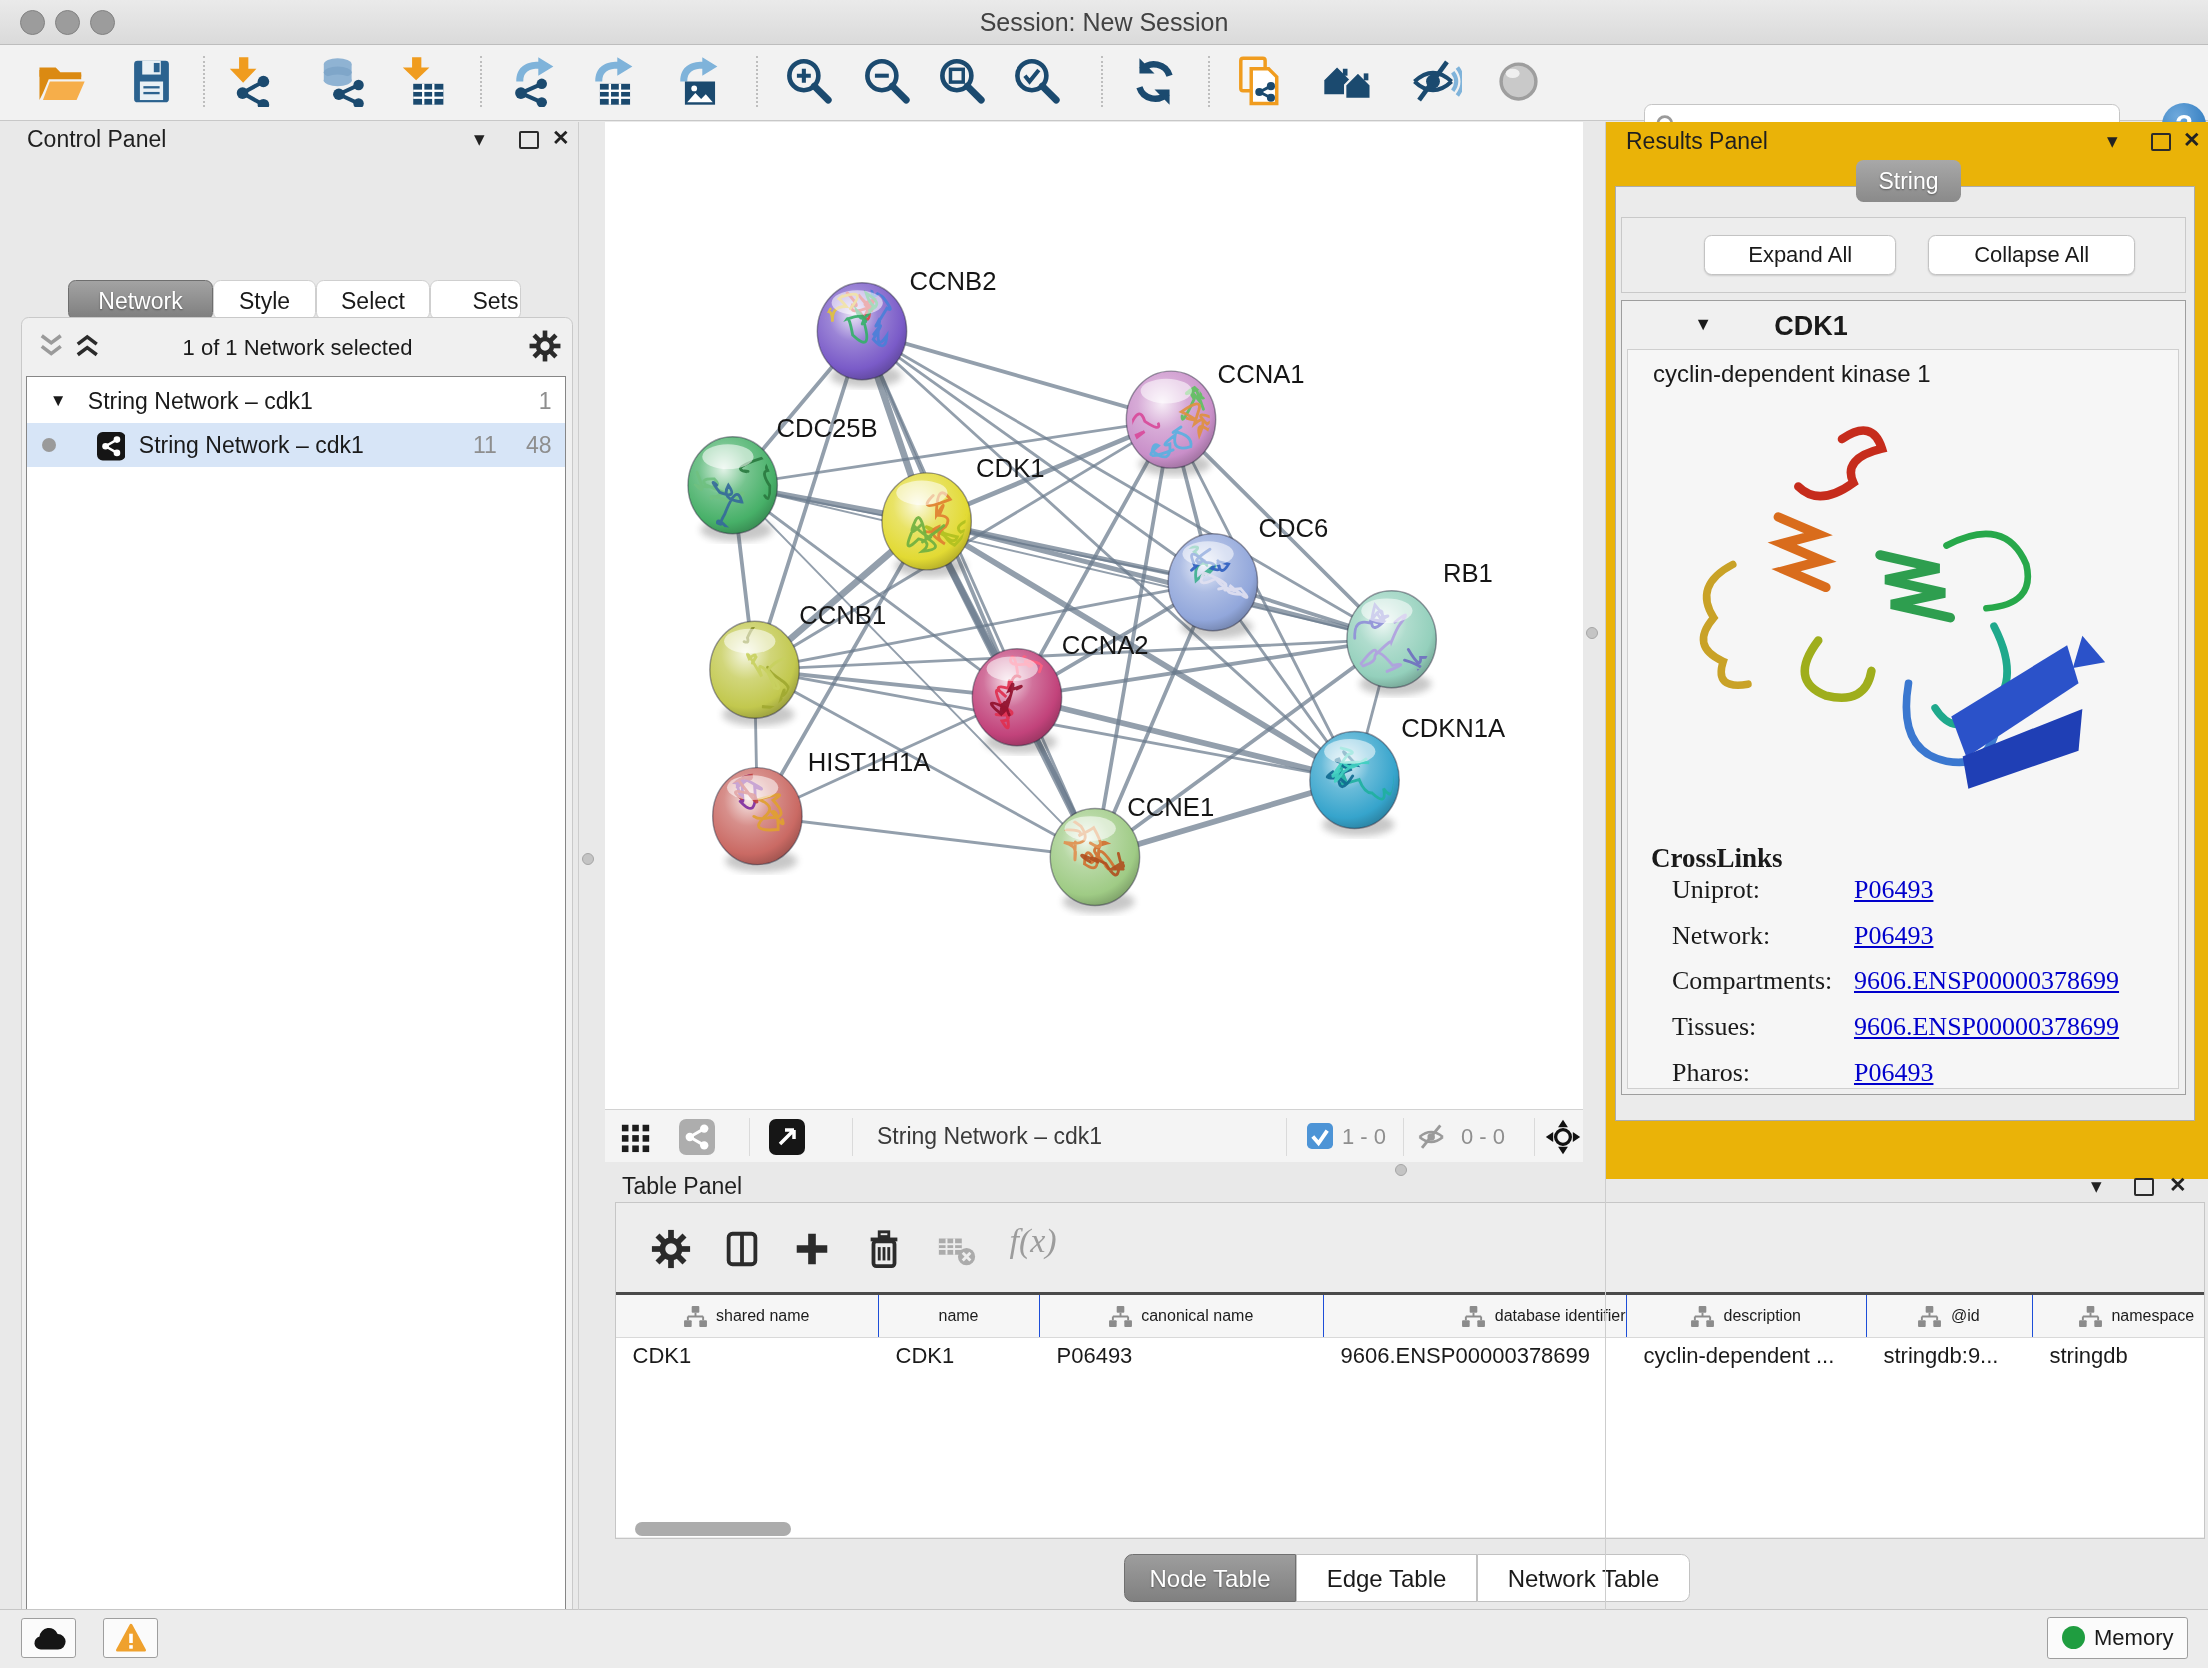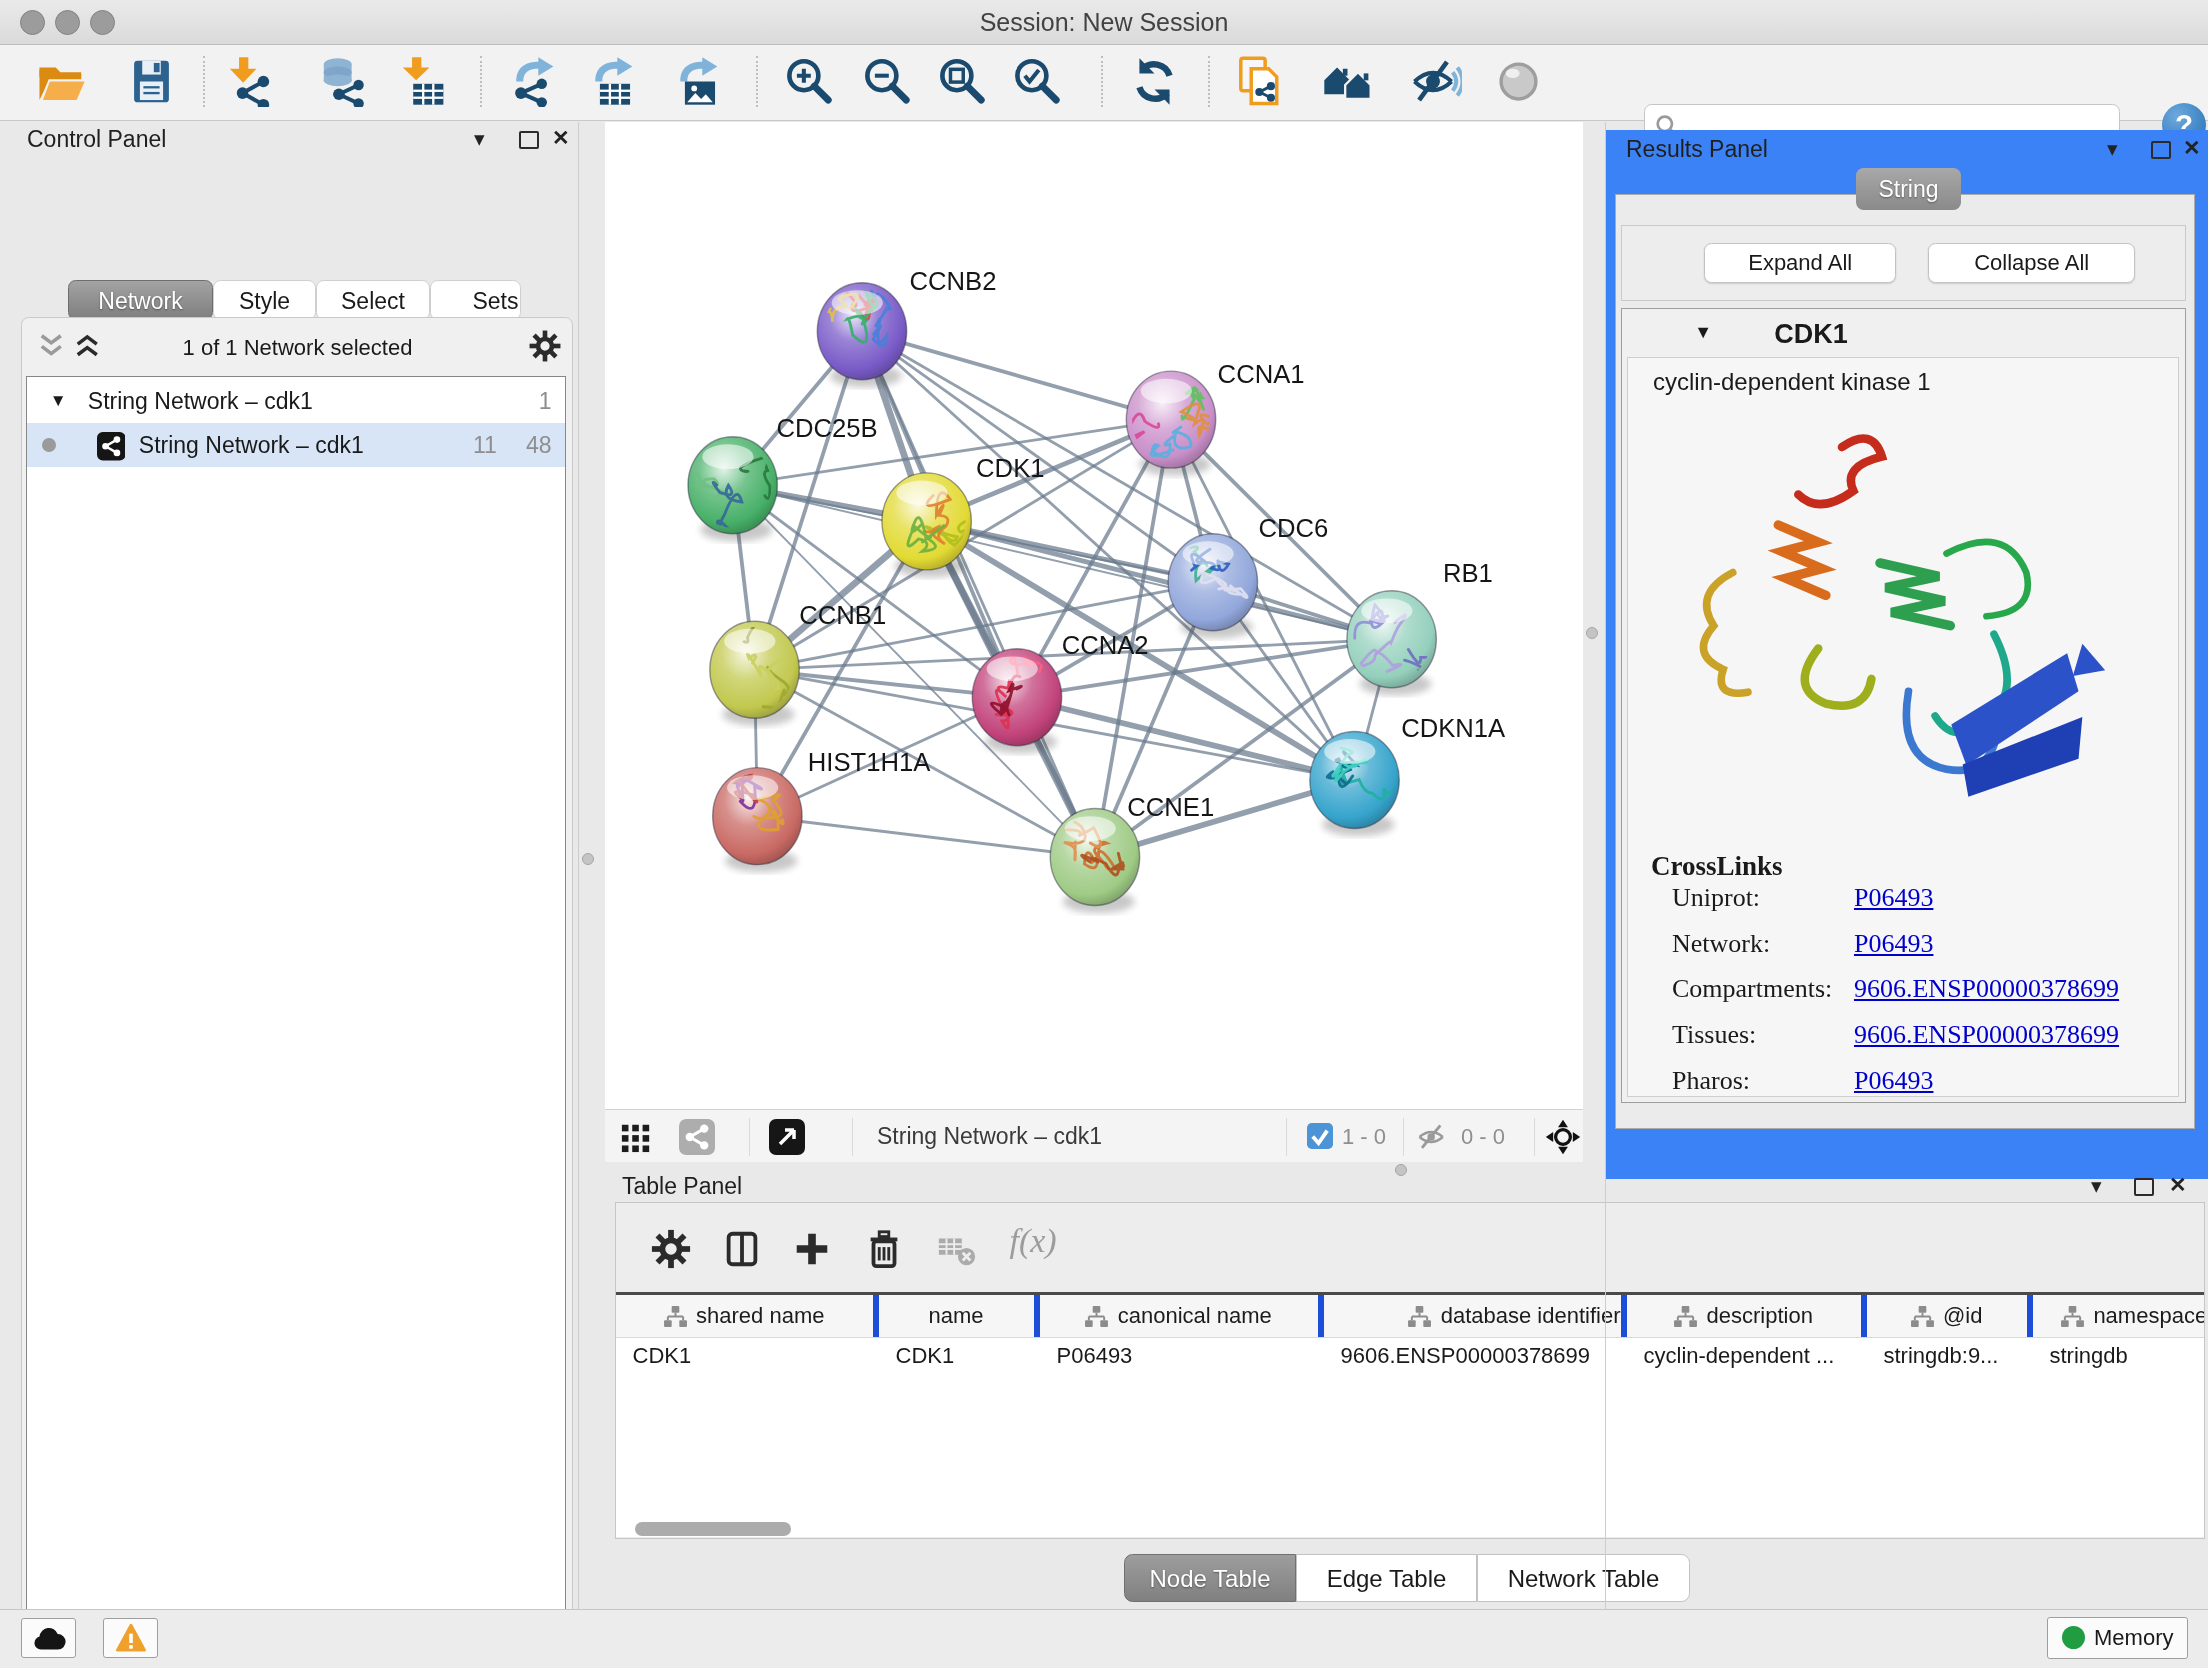--- a/index.html
+++ b/index.html
@@ -46,21 +46,21 @@
   
   .net-canvas{position:absolute;left:605px;top:122px;width:978px;height:987px;background:#fff;}
   .net-bar{position:absolute;left:605px;top:1109px;width:978px;height:53px;background:#F4F4F4;
     border-top:1px solid #D2D2D2;box-sizing:border-box;}
   .nb-sep{position:absolute;top:7.6px;height:38px;width:0;border-left:1.9px solid #DADADA;}
   .nb-txt{position:absolute;top:0;height:53px;line-height:53px;font-size:23px;color:#3A3A3A;}
   .nb-cnt{color:#8E8E8E;font-size:22px;}
   .split-dot{position:absolute;width:12.4px;height:12.4px;border-radius:50%;background:#C4C4C4;
     border:1px solid #A6A6A6;box-sizing:border-box;cursor:pointer;}
   
-  .rp{position:absolute;left:1605px;top:130px;width:603px;height:1488px;background:#3b82f6;}
+  .rp{position:absolute;left:1605px;top:122px;width:603px;height:1488px;background:#eab308;}
   .rp-box{position:absolute;left:9.5px;top:64px;width:580px;height:935px;background:#EBEBEB;
     border:1.9px solid #ACACAC;box-sizing:border-box;}
   .rp-tab{position:absolute;left:251px;top:38px;width:105px;height:42px;line-height:42px;text-align:center;
     font-size:23px;color:#fff;background:linear-gradient(#A8A8A8,#8A8A8A);border-radius:7.6px;
     text-shadow:0 1px 1.9px rgba(0,0,0,.4);z-index:5;cursor:pointer;}
   .rp-subbox{position:absolute;left:5.7px;top:29.5px;width:565px;height:76px;background:#EDEDED;
     border:1.9px solid #C9C9C9;box-sizing:border-box;}
   .rp-btn{position:absolute;top:17px;height:38px;line-height:38px;background:#fff;border:1px solid #C3C3C3;
     border-radius:7.6px;font-size:22px;text-align:center;cursor:pointer;box-shadow:0 1px 1.9px rgba(0,0,0,.15);}
   .rp-sect{position:absolute;left:5.7px;top:113px;width:565px;height:795px;background:#F0F0F0;
@@ -73,22 +73,22 @@
   .xl-label{position:absolute;left:44px;}
   .xl-value{position:absolute;left:226px;color:#0000CC;text-decoration:underline;cursor:pointer;}
   
   .tp{position:absolute;left:605px;top:1179px;width:1604px;height:430px;background:#E9E9E9;}
   .tp-container{position:absolute;left:9.5px;top:23px;width:1590px;height:337px;background:#EDEDED;
     border:1px solid #C6C6C6;box-sizing:border-box;}
   .tp-ico{position:absolute;top:25px;width:46px;height:46px;cursor:pointer;}
   .tp-table{position:absolute;left:0px;top:89px;width:1588px;height:245px;background:#fff;
     border-top:3.8px solid #4A4A4A;box-sizing:border-box;overflow:hidden;}
   .thead{display:flex;height:42px;background:#F6F6F6;border-bottom:1px solid #D9D9D9;}
-  .th{display:flex;align-items:center;justify-content:center;gap:9.5px;font-size:22px;color:#1c1c1c;
-    border-right:6px solid #1d4ed8;box-sizing:border-box;flex:none;overflow:hidden;white-space:nowrap;}
+  .th{display:flex;align-items:center;justify-content:center;gap:9.5px;font-size:16px;color:#1c1c1c;
+    border-right:1px solid #1d4ed8;box-sizing:border-box;flex:none;overflow:hidden;white-space:nowrap;}
   .trow{display:flex;height:36px;}
   .td{display:flex;align-items:center;padding-left:17px;font-size:22px;box-sizing:border-box;flex:none;
     overflow:hidden;white-space:nowrap;}
   .hscroll{position:absolute;left:19px;top:319px;width:156px;height:14.3px;border-radius:7.6px;background:#ACACAC;cursor:pointer;}
   .bt-tab{position:absolute;top:375px;height:48px;line-height:48px;text-align:center;font-size:24px;
     background:#fff;border:1px solid #C2C2C2;box-sizing:border-box;cursor:pointer;}
   .bt-tab.sel{background:linear-gradient(#9D9D9D,#808080);color:#fff;border-color:#707070;
     text-shadow:0 1px 1.9px rgba(0,0,0,.4);}
   
   .statusbar{position:absolute;left:0;top:1609px;width:2208px;height:59px;background:#ECECEC;

